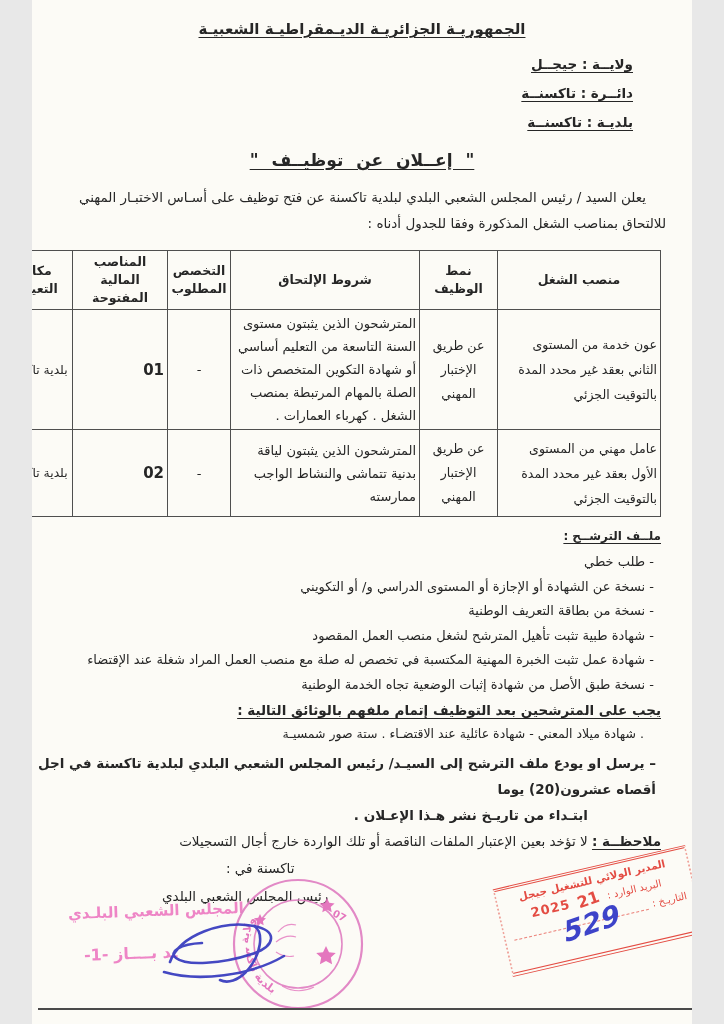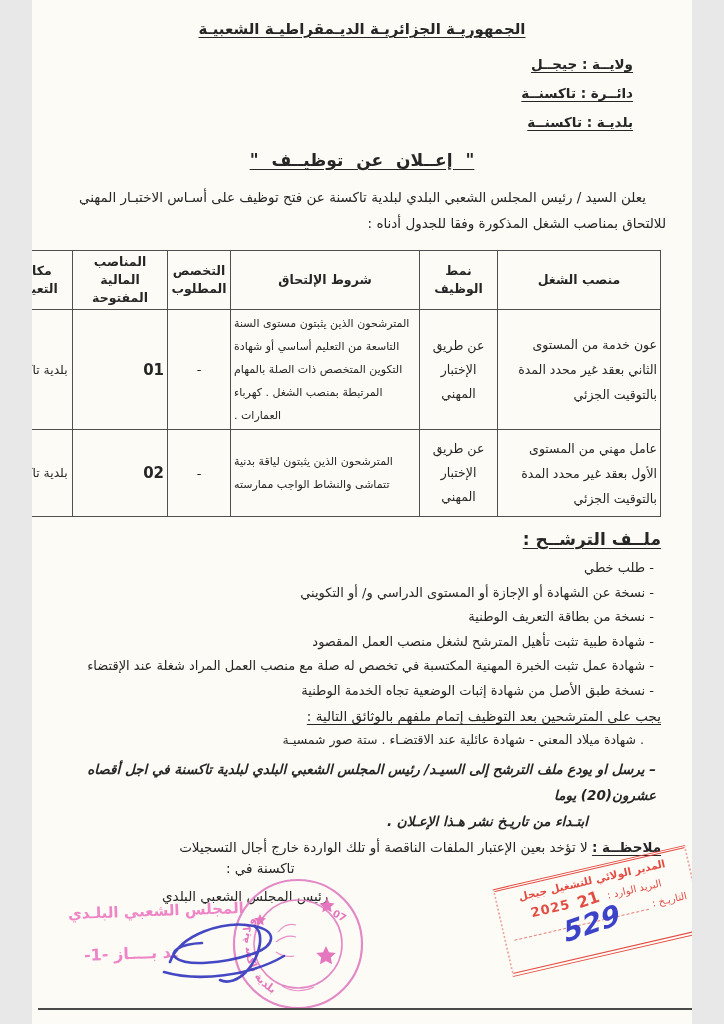--- a/index.html
+++ b/index.html
@@ -26,32 +26,32 @@
 
   
   table.jobs{margin:14px 31px 0 33px;border-collapse:collapse;table-layout:fixed;width:660px;}
   table.jobs th,table.jobs td{border:1px solid #4f4f4f;padding:2px 3px;vertical-align:middle;}
   table.jobs thead th{font-size:12.5px;font-weight:bold;text-align:center;line-height:18px;}
   tr.h-head{height:54px;}
   tr.r1{height:120px;}
   tr.r2{height:87px;}
   td.post{text-align:right;padding:4px 9px;font-size:12.5px;line-height:25px;}
   td.mode{text-align:center;font-size:12.5px;line-height:24px;}
-  td.cond{text-align:left;font-size:11px;line-height:23px;}
+  td.cond{text-align:right;font-size:13px;line-height:23px;}
   td.spec{text-align:center;font-size:13px;}
   td.pos{text-align:right;font-weight:bold;font-size:15px;direction:ltr;}
   td.loc{text-align:center;font-size:12.3px;}
 
   
-  .mlf-title{margin:12px 31px 0 0;font-size:17px;font-weight:bold;}
+  .mlf-title{margin:12px 31px 0 0;font-size:12px;font-weight:bold;}
   ul.mlf-list{margin:7px 38px 0 0;padding:0;list-style:none;font-size:13px;line-height:24.5px;}
   ul.mlf-list li::before{content:"- ";}
-  .afterhire-title{margin:5px 31px 0 0;font-size:13.5px;font-weight:normal;}
+  .afterhire-title{margin:5px 31px 0 0;font-size:13.5px;font-weight:bold;}
   .docs-line{margin:8px 48px 0 0;font-size:12.5px;}
-  .submission{margin:9px 36px 0 0;font-weight:bold;font-size:13.5px;line-height:26px;font-style:italic;}
+  .submission{margin:9px 36px 0 0;font-weight:bold;font-size:13.5px;line-height:26px;}
   .sub1::before{content:"– ";}
   .sub2{margin-right:68px;}
   .note{margin:5px 31px 0 0;font-size:13.5px;}
   .note .lbl{font-weight:bold;}
 
   
   .sig-place{position:absolute;top:860px;left:194px;font-size:13.5px;}
   .sig-title{position:absolute;top:888px;left:130px;font-size:13.5px;}
   .pink1{position:absolute;top:902px;left:36px;color:#ee85c6;font-size:15px;font-weight:bold;transform:rotate(-2deg);letter-spacing:.5px;}
   .pink2{position:absolute;top:944px;left:52px;color:#ee85c6;font-size:16px;font-weight:bold;letter-spacing:3px;transform:rotate(-2deg);}

